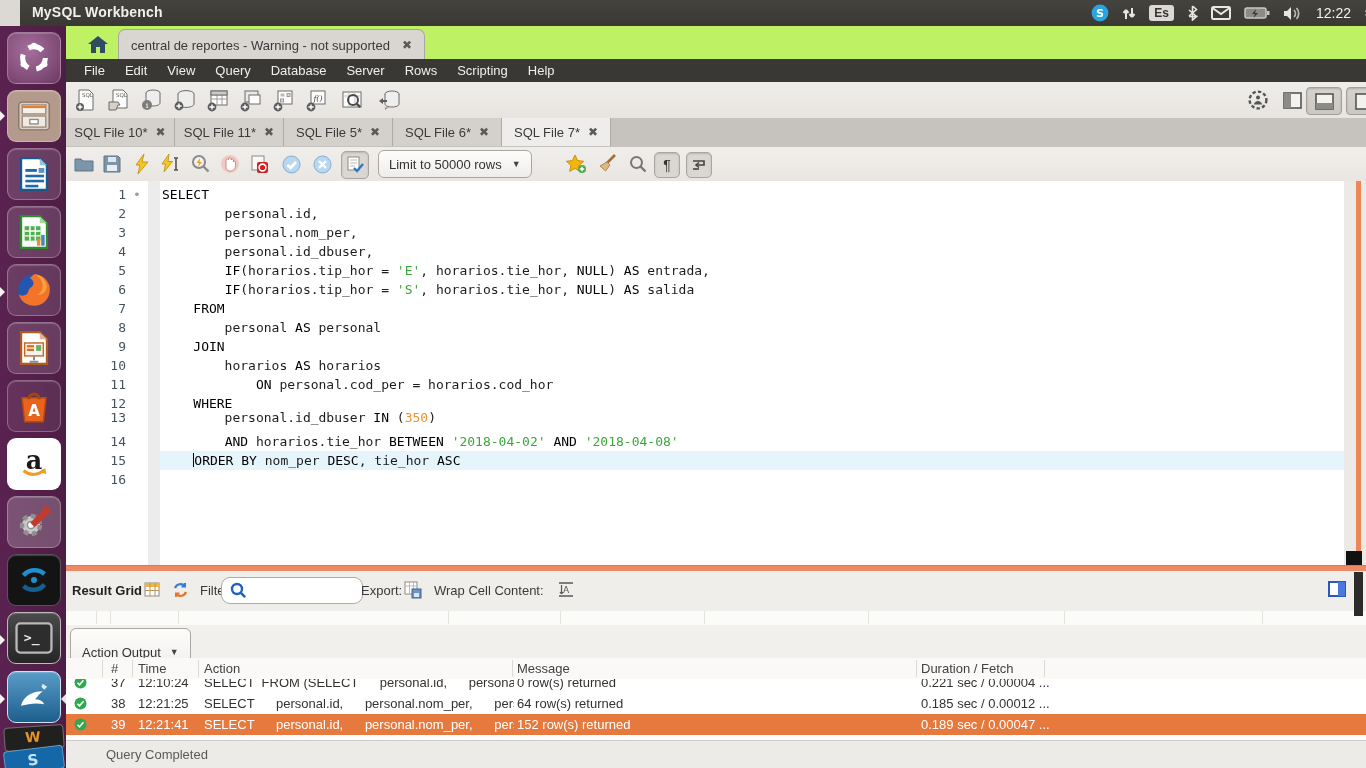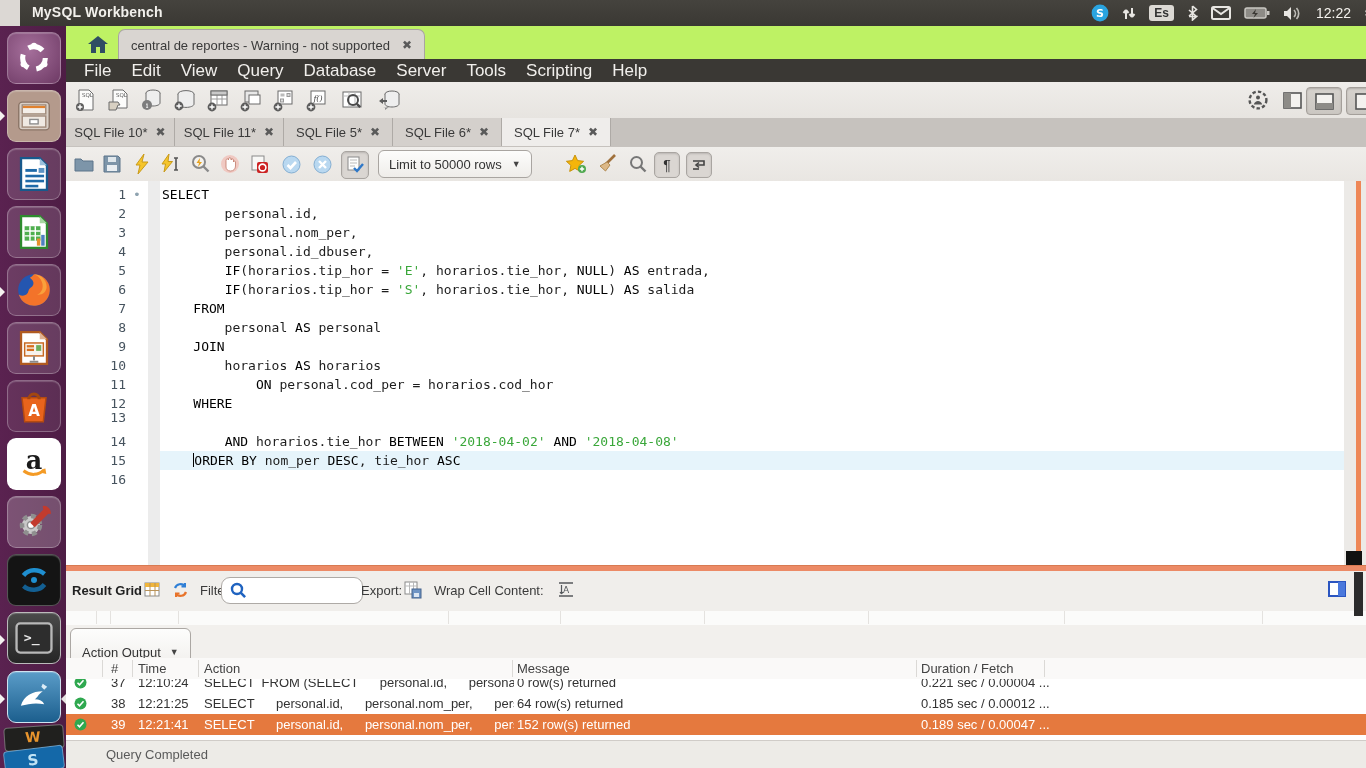--- a/index.html
+++ b/index.html
@@ -21,21 +21,21 @@
   .focusmark{position:absolute;right:0;width:0;height:0;border-top:5px solid transparent;border-bottom:5px solid transparent;border-right:5px solid #e8e6e4;}
   .fold{position:absolute;left:4px;width:58px;height:22px;border-radius:4px;border:1px solid rgba(255,255,255,.35);}
   
   #win{left:66px;top:26px;width:1300px;height:742px;background:#eceae6;}
   #wintabs{position:absolute;left:0;top:0;width:1300px;height:33px;background:#bef264;border-bottom:1px solid #b2aeaa;}
   #hometab{position:absolute;left:12px;top:4px;width:40px;height:28px;display:flex;align-items:center;justify-content:center;}
   #conntab{position:absolute;left:52px;top:3px;height:30px;background:#d9d5d1;border:1px solid #a9a5a1;border-bottom:none;
     border-radius:7px 7px 0 0;display:flex;align-items:center;padding:0 12px;gap:12px;font-size:13px;color:#3a3a3a;}
   .closex{color:#5a5a5a;font-size:12px;font-weight:bold;cursor:default;}
   #menubar{position:absolute;left:0;top:33px;width:1300px;height:23px;background:#3a3834;display:flex;align-items:center;padding-left:8px;gap:0;}
-  .menu-item{color:#f1efec;font-size:17px;padding:2px 10px;}
+  .menu-item{color:#f1efec;font-size:13px;padding:2px 10px;}
   #maintb{position:absolute;left:0;top:56px;width:1300px;height:36px;background:linear-gradient(#efedea,#e7e4e0);border-bottom:1px solid #c9c5c1;}
   .mt-ic{position:absolute;top:5px;width:28px;height:26px;display:flex;align-items:center;justify-content:center;}
   .pbtn{border:1px solid #a49f9a;border-radius:4px;background:linear-gradient(#d6d2cd,#cbc7c2);box-shadow:inset 0 1px 2px rgba(0,0,0,.18);}
   
   #sqltabs{position:absolute;left:0;top:92px;width:1300px;height:29px;background:#c6c2be;display:flex;border-bottom:1px solid #b0aca8;}
   .sqltab{width:108px;height:28px;background:#d4d0cc;border-right:1px solid #aeaaa6;display:flex;align-items:center;justify-content:center;gap:8px;font-size:13px;color:#3a3a3a;}
   .sqltab.active{background:#efedeb;}
   
   #edtb{position:absolute;left:0;top:121px;width:1300px;height:34px;background:linear-gradient(#f0eeeb,#e9e6e2);border-bottom:1px solid #cfcbc7;}
   .et-ic{position:absolute;top:5px;width:24px;height:24px;display:flex;align-items:center;justify-content:center;}
@@ -266,21 +266,21 @@
     </div>
   </div>
 
   <div id="menubar">
       <span class="menu-item">File</span>
       <span class="menu-item">Edit</span>
       <span class="menu-item">View</span>
       <span class="menu-item">Query</span>
       <span class="menu-item">Database</span>
       <span class="menu-item">Server</span>
-      <span class="menu-item">Tools</span>
+      <span class="menu-item">Rows</span>
       <span class="menu-item">Scripting</span>
       <span class="menu-item">Help</span>
     </div>
 
   <div id="maintb">
     <div class="mt-ic" style="left:6px">
       <svg width="24" height="24" viewBox="0 0 24 24">
           <path d="M5 2h10l4 4v16H5z" fill="#fcfcfb" stroke="#6a6a6a"></path>
           <text x="8" y="9" font-size="5.5" fill="#555" font-family="DejaVu Sans">SQL</text>
           <circle cx="6" cy="19" r="4" fill="#5d5d5d"></circle>
@@ -566,20 +566,21 @@
         <span class="ccode"><span class="tp">            </span><span class="tk">ON</span><span class="tp"> personal.cod_per = horarios.cod_hor</span></span>
       </div>
       <div class="cl" style="top: 213px;">
         <span class="lnum">12</span>
         <span class="lmark"></span>
         <span class="ccode"><span class="tp">    </span><span class="tk">WHERE</span></span>
       </div>
       <div class="cl" style="top: 227px;">
         <span class="lnum">13</span>
         <span class="lmark"></span>
+        <span class="ccode"><span class="tp">        personal.id_dbuser </span><span class="tk">IN</span><span class="tp"> (</span><span class="tn">350</span><span class="tp">)</span></span>
       </div>
       <div class="cl" style="top: 251px;">
         <span class="lnum">14</span>
         <span class="lmark"></span>
         <span class="ccode"><span class="tp">        </span><span class="tk">AND</span><span class="tp"> horarios.tie_hor </span><span class="tk">BETWEEN</span><span class="tp"> </span><span class="ts">'2018-04-02'</span><span class="tp"> </span><span class="tk">AND</span><span class="tp"> </span><span class="ts">'2018-04-08'</span></span>
       </div>
       <div class="cl" style="top: 270px;">
         <div class="clhl"></div>
         <span class="lnum">15</span>
         <span class="lmark"></span>

